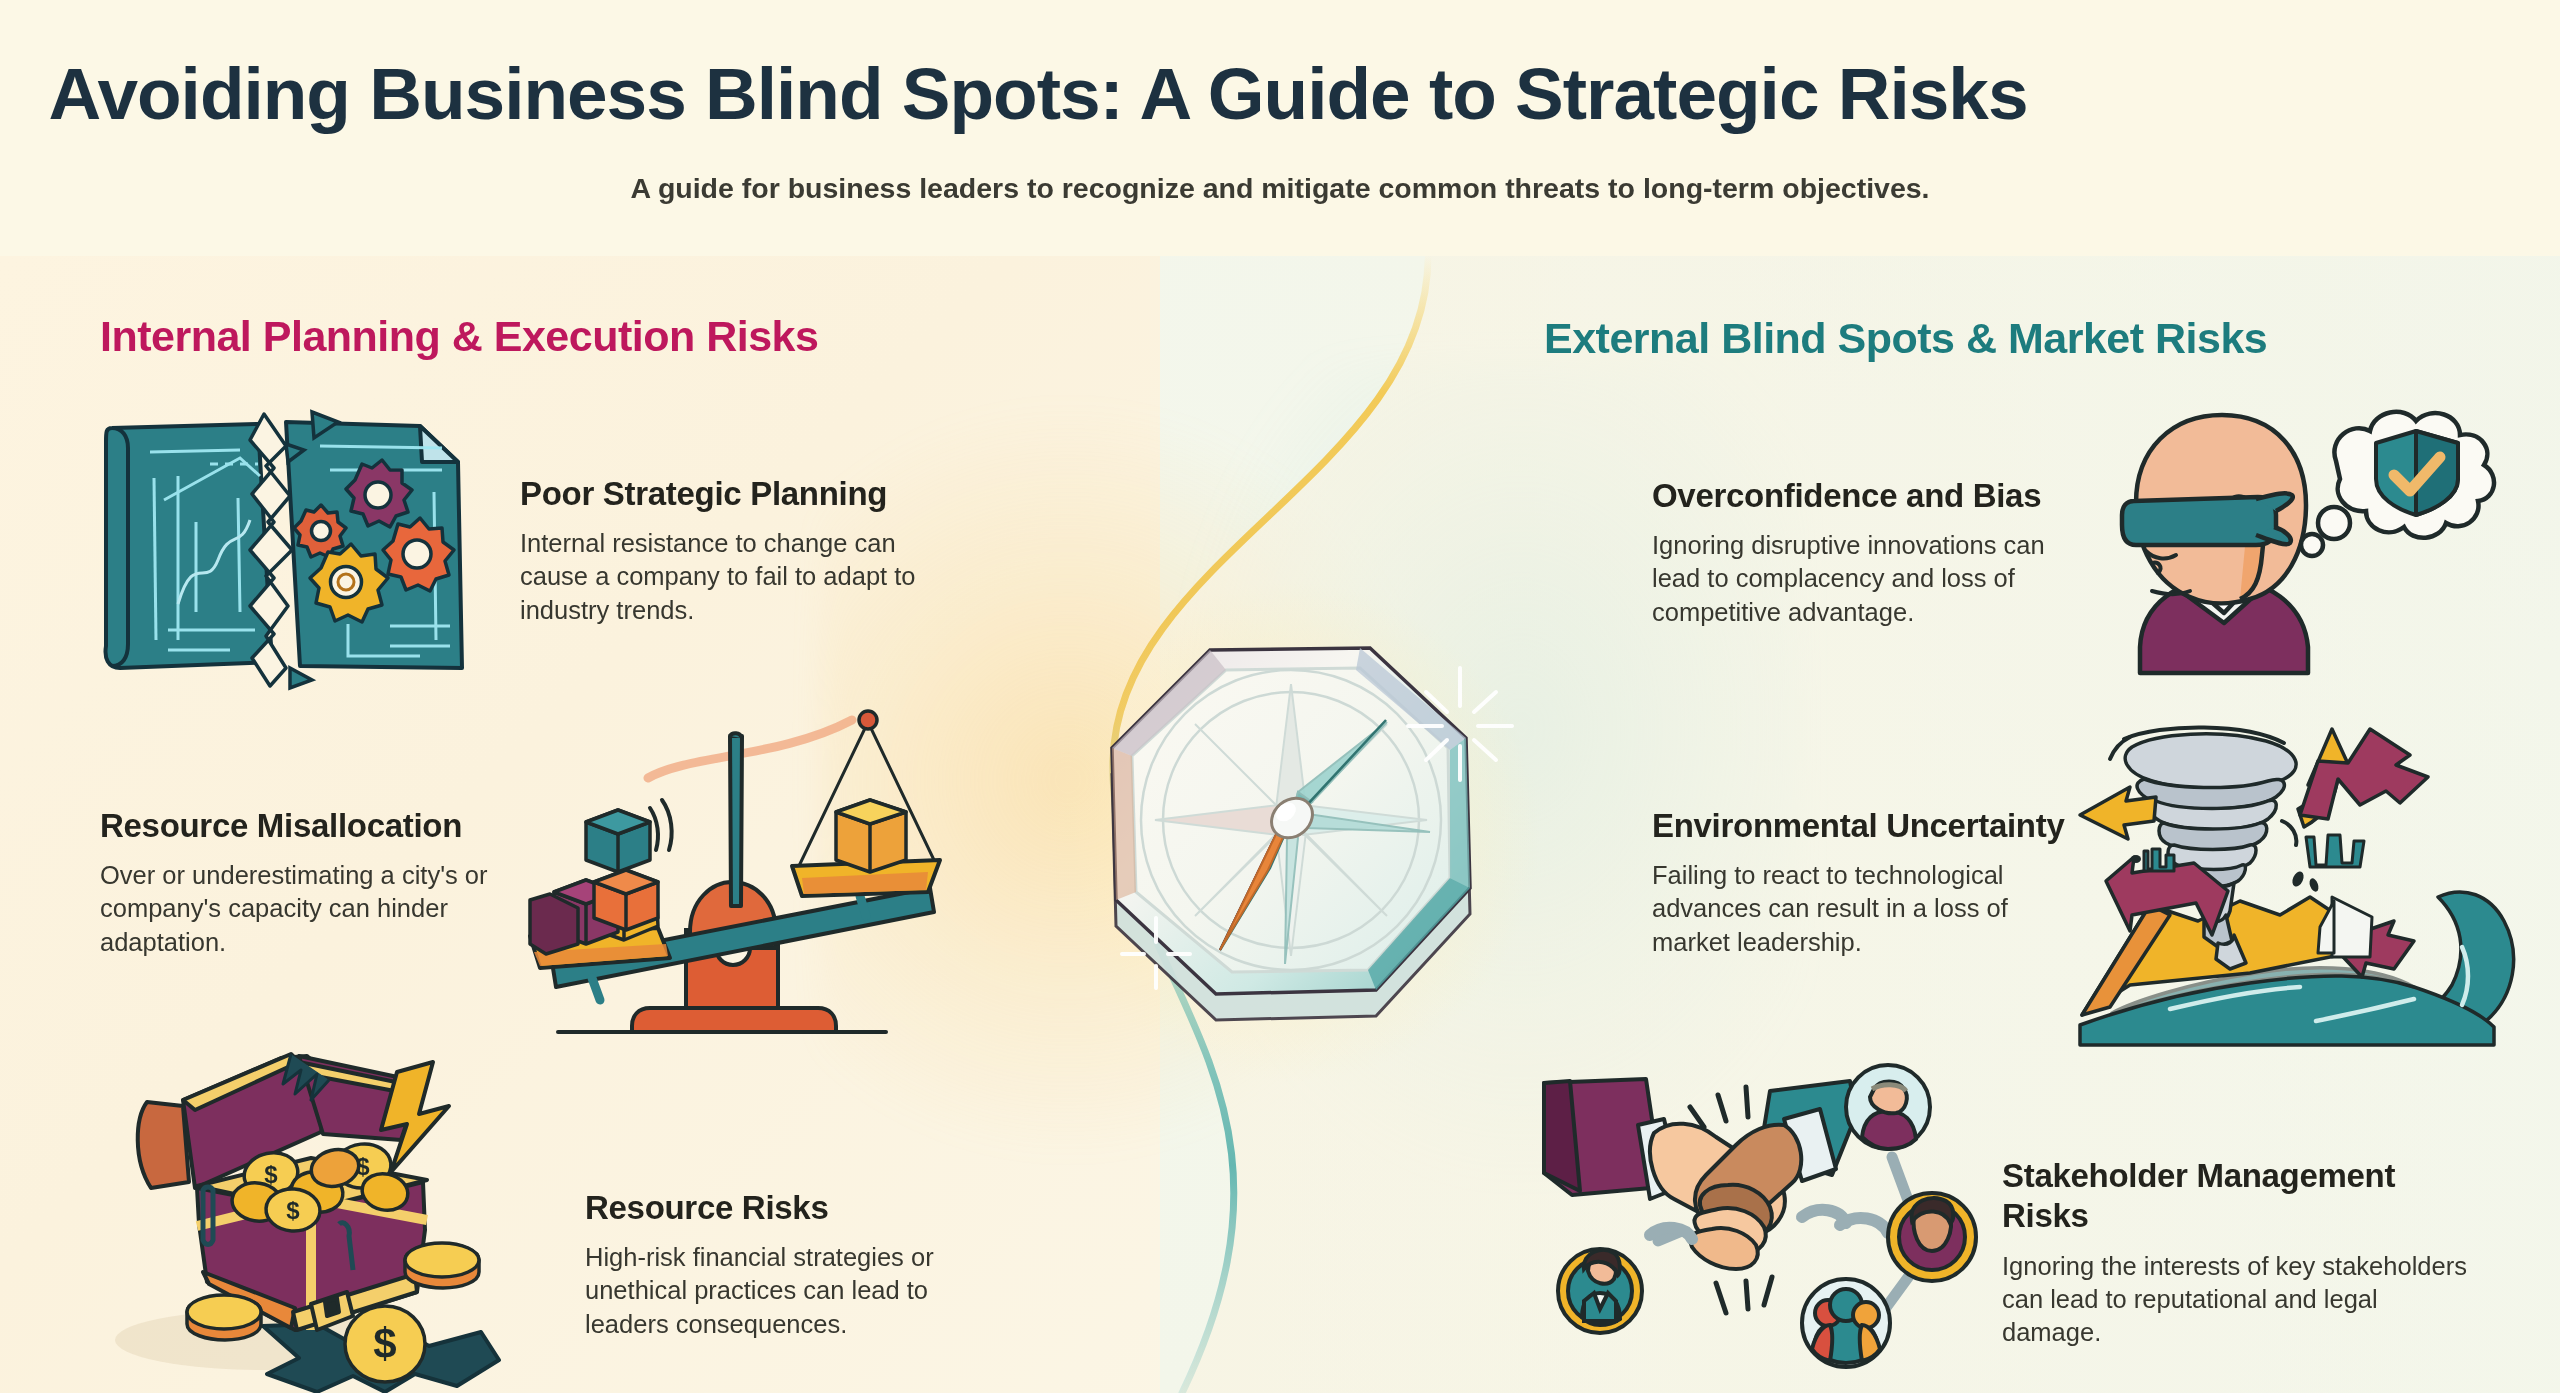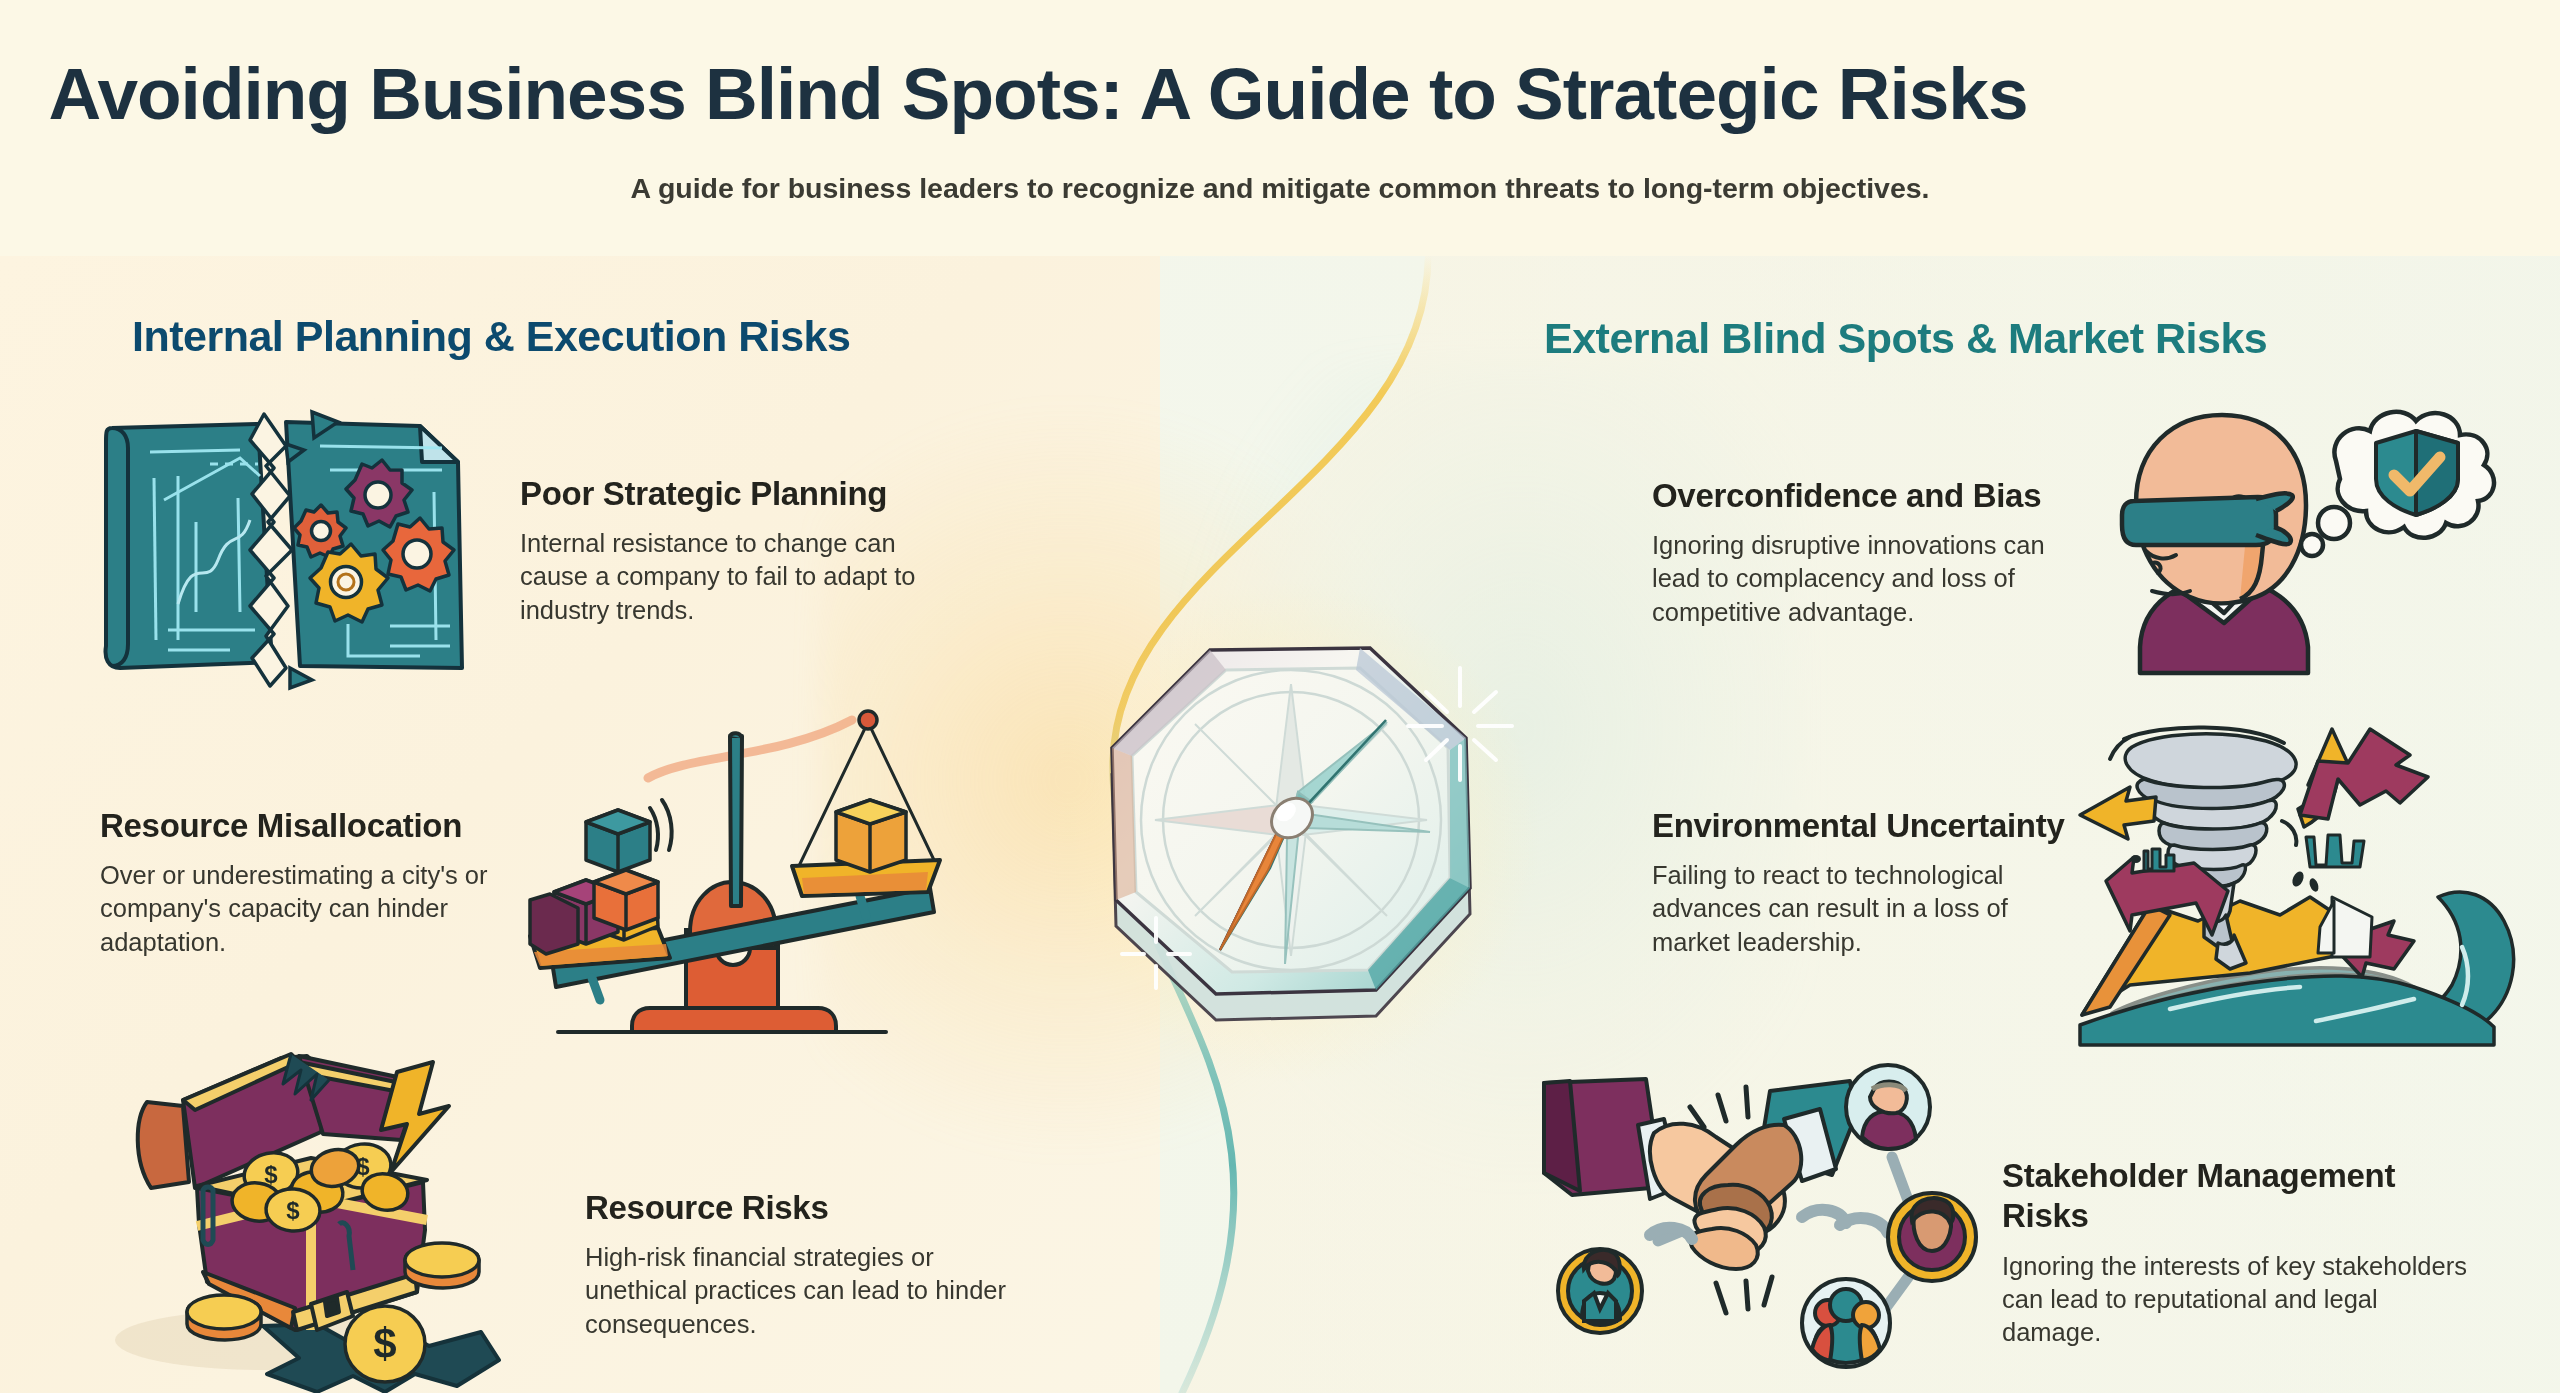--- a/index.html
+++ b/index.html
@@ -48,21 +48,21 @@
   .subtitle {
     position:absolute; left:0; top:172px; width:2560px;
     text-align:center;
     font-size:28.5px; font-weight:bold; color:#3b3b33;
   }
 
   
   .sec-head {
     position:absolute; font-size:43px; font-weight:bold; letter-spacing:-.5px;
   }
-  .sec-head.left { left:100px; top:312px; color:#0c4a6e;margin-left:32px; }
+  .sec-head.left { left:100px; top:312px; color:#be185d; }
   .sec-head.right { left:1544px; top:314px; color:#1d7c7e; }
 
   
   .item { position:absolute; }
   .item h3 {
     font-size:33px; font-weight:bold; color:#23231d; line-height:1.22;
     margin-bottom:13px; letter-spacing:-.3px;margin-top:40px;
   }
   .item p {
     font-size:25.5px; font-weight:normal; color:#37372f; line-height:1.30;
@@ -274,21 +274,21 @@
         <path d="M320,220 C320,210 340,204 358,204 C376,204 394,210 394,220 L394,232 C394,242 376,248 358,248 C340,248 320,242 320,232Z" fill="#e8883a"></path>
         <ellipse cx="357" cy="220" rx="37" ry="17" fill="#f6cd52"></ellipse>
         <ellipse cx="300" cy="304" rx="40" ry="38" fill="#f6cd52"></ellipse>
       </g>
       <text x="300" y="318" fill="#1f2a2a" font-family="'Liberation Sans',sans-serif" font-weight="bold" font-size="42" text-anchor="middle">$</text>
       <path d="M312,32 L348,22 L334,74 L364,66 L306,132 L322,84 L296,90 Z" fill="#f0b429" stroke="#1f2a2a" stroke-width="4" stroke-linejoin="round"></path>
     </svg>
   </div>
   <div class="item i-financial">
     <h3>Resource Risks</h3>
-    <p>High-risk financial strategies or unethical practices can lead to hinder consequences.</p>
+    <p>High-risk financial strategies or unethical practices can lead to leaders consequences.</p>
   </div>
 
   <div class="ill i-compass">
     <svg width="520" height="520" viewBox="0 0 520 520">
       <defs>
         <linearGradient id="cg1" x1="0" y1="0" x2="1" y2="1">
           <stop offset="0%" stop-color="#e9e2e6"></stop>
           <stop offset="35%" stop-color="#f7f6f1"></stop>
           <stop offset="68%" stop-color="#cfe9e4"></stop>
           <stop offset="100%" stop-color="#8fc9c4"></stop>

